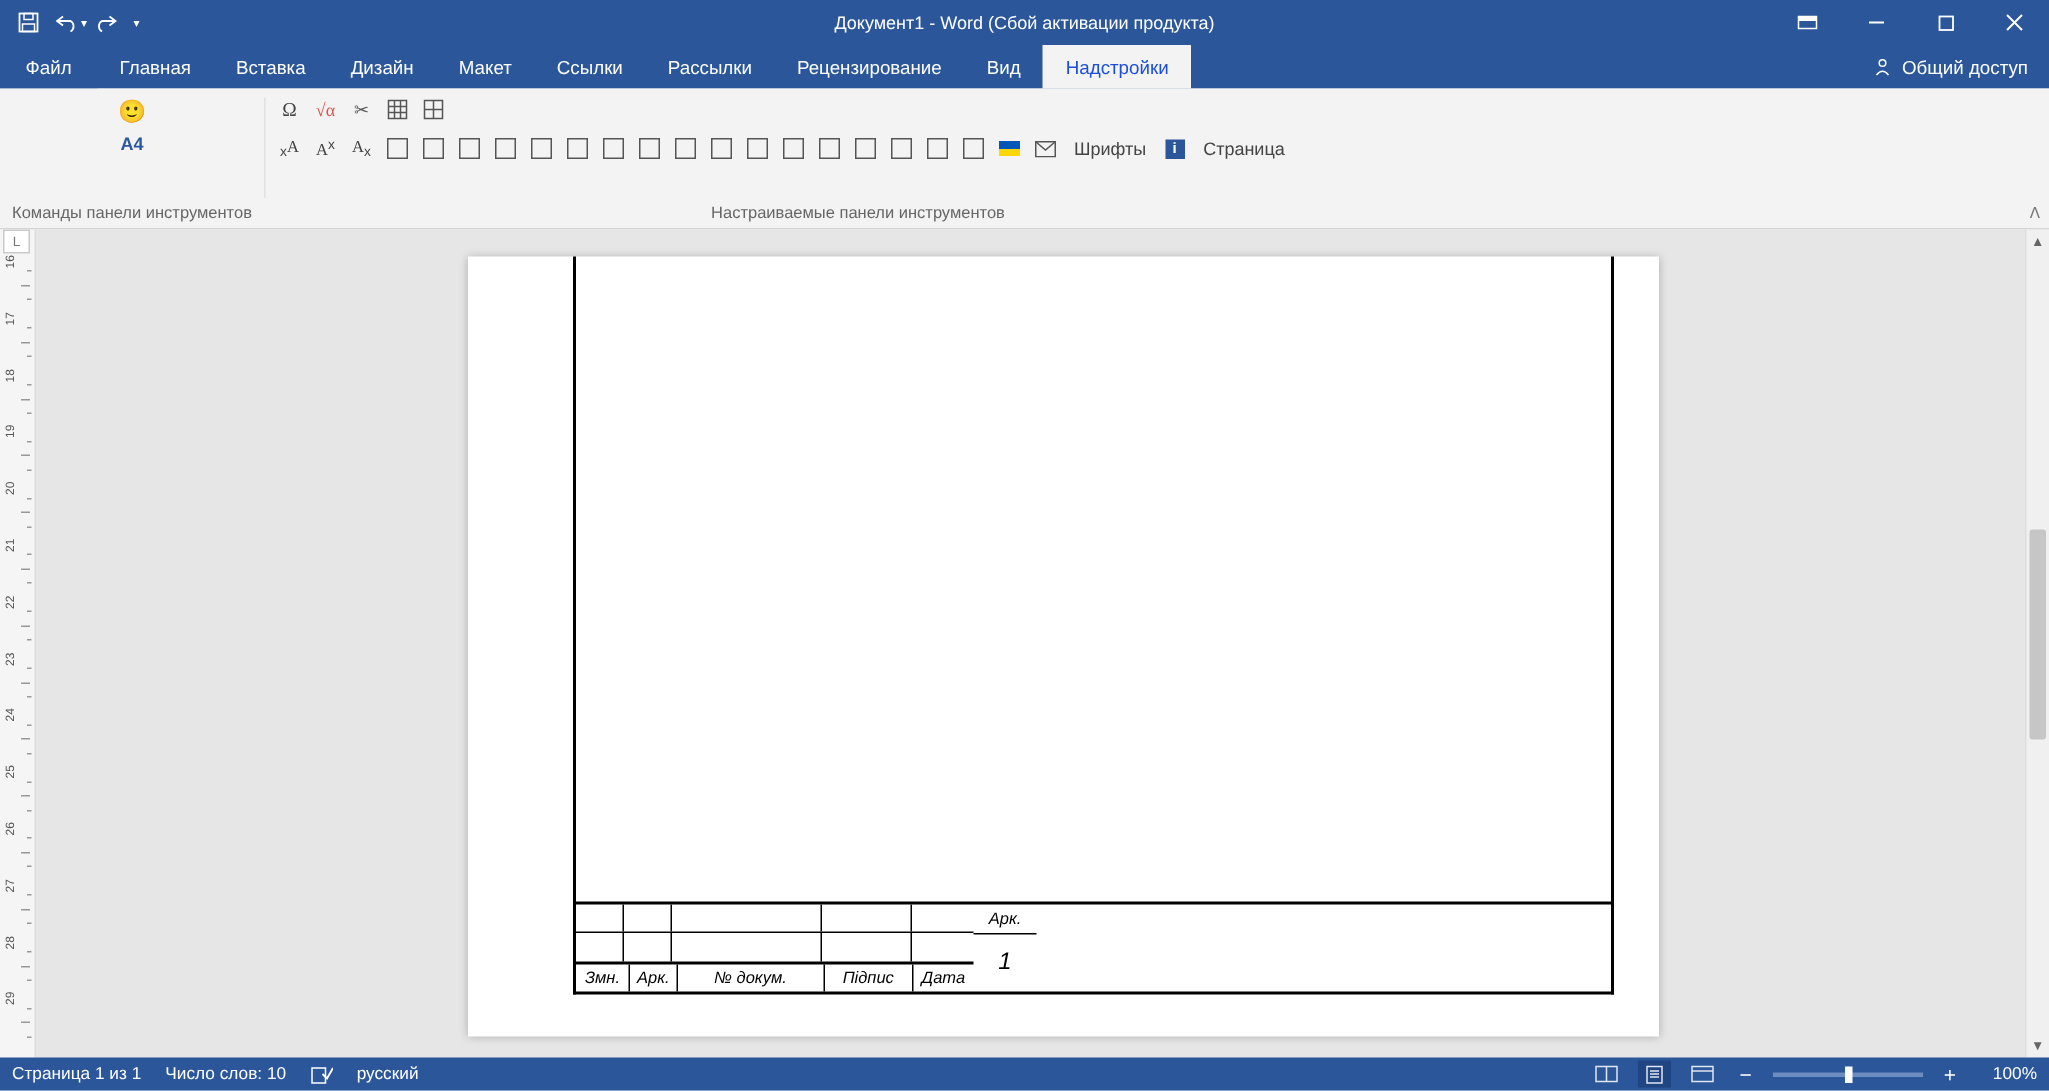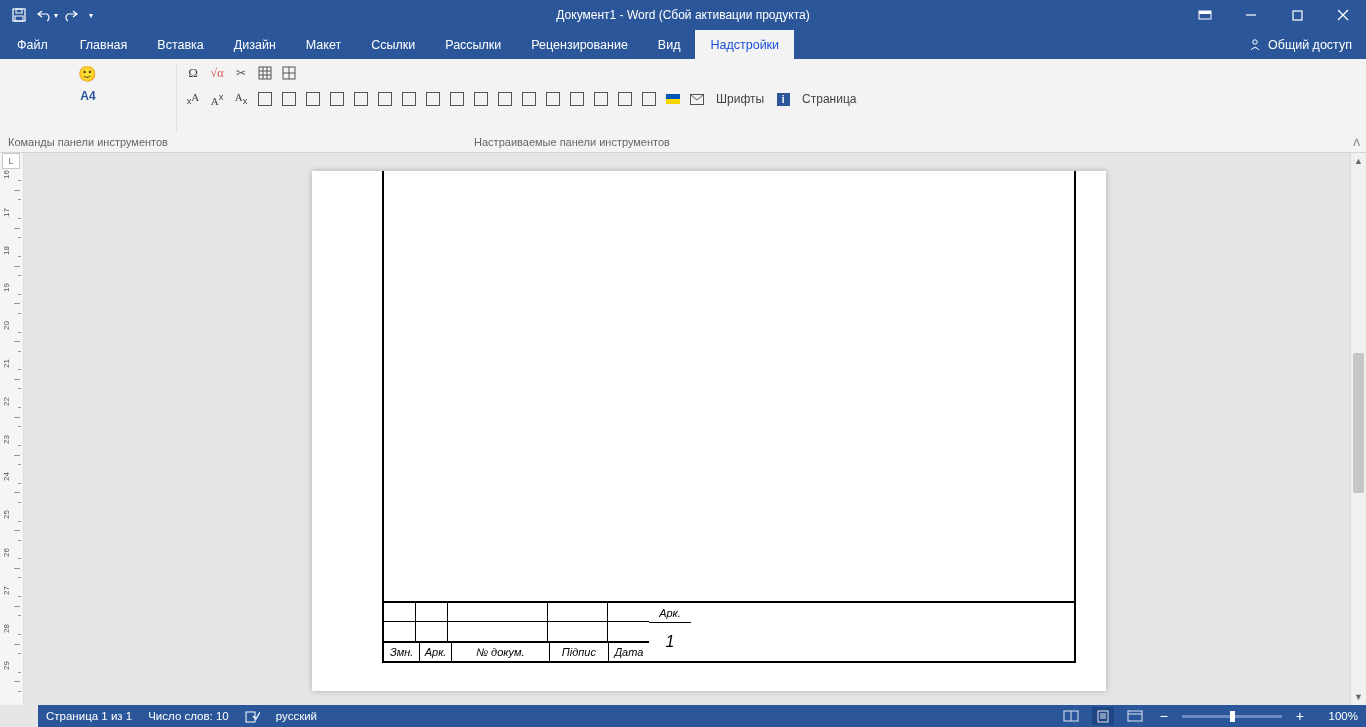--- a/index.html
+++ b/index.html
@@ -51,21 +51,21 @@
 .tb-center { flex: 1; border-left: 2.5px solid #000; border-right: 2.5px solid #000; display: flex; align-items: center; justify-content: center; font-size: 19px; font-style: italic; font-weight: bold; font-family: Arial, sans-serif; letter-spacing: 0.3px; }
 .tb-right { width: 42px; display: flex; flex-direction: column; }
 .tb-right .r1 { flex: 0 0 20px; border-bottom: 1.5px solid #000; display: flex; align-items: center; justify-content: center; font-size: 11px; font-style: italic; font-family: Arial; }
 .tb-right .r2 { flex: 1; display: flex; align-items: center; justify-content: center; font-size: 16px; font-style: italic; font-family: Arial; }
 
 .vscroll { width: 16px; background: #f0f0f0; border-left: 1px solid #ddd; position: relative; }
 .vscroll .thumb { position: absolute; left: 2px; right: 2px; top: 200px; height: 140px; background: #c6c6c6; border-radius: 2px; }
 .vscroll .arr { position: absolute; left: 0; right: 0; height: 16px; text-align: center; font-size: 9px; color: #666; line-height: 16px; }
 
 
-.statusbar { position: absolute; bottom: 0; left: 0; right: 0; height: 22px; background: #2b579a; color: #fff; display: flex; align-items: center; font-size: 11.5px; padding: 0 8px; gap: 16px; margin-left: 38px; }
+.statusbar { position: absolute; bottom: 0; left: 0; right: 0; height: 22px; background: #2b579a; color: #fff; display: flex; align-items: center; font-size: 11.5px; padding: 0 8px; gap: 16px; }
 .statusbar .right { margin-left: auto; display: flex; align-items: center; gap: 10px; }
 .viewbtn { width: 22px; height: 18px; display: flex; align-items: center; justify-content: center; opacity: 0.85; }
 .zoomslider { width: 100px; height: 3px; background: #6d8cbf; position: relative; }
 .zoomslider .zt { position: absolute; top: -4px; left: 48px; width: 5px; height: 11px; background: #fff; }
 
 .tab-indicator { position: absolute; top: 153px; left: 2px; width: 18px; height: 16px; background: #fff; border: 1px solid #c9c9c9; font-size: 9px; display: flex; align-items:center; justify-content:center; color:#777; z-index: 5; }
 
 svg { display: block; }
 </style>
 </head>

